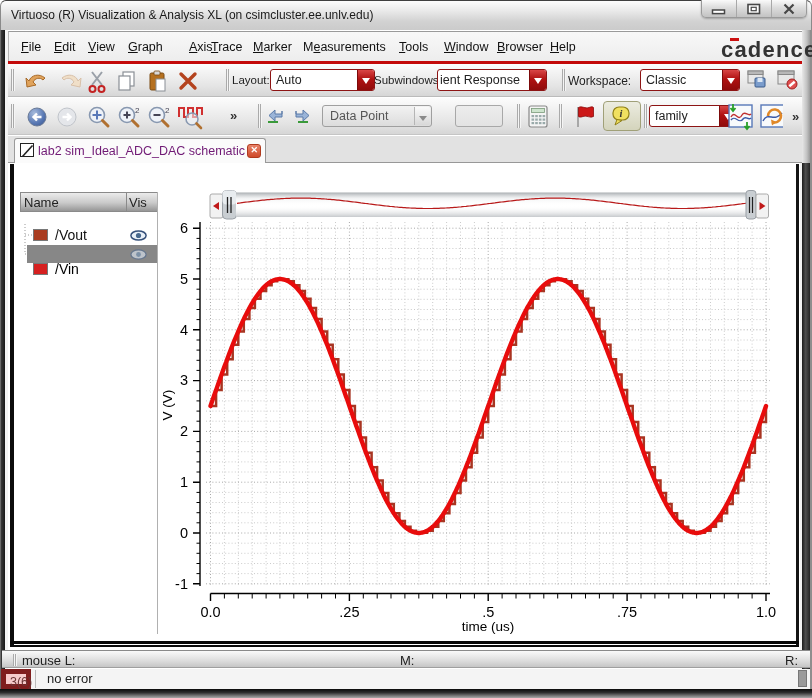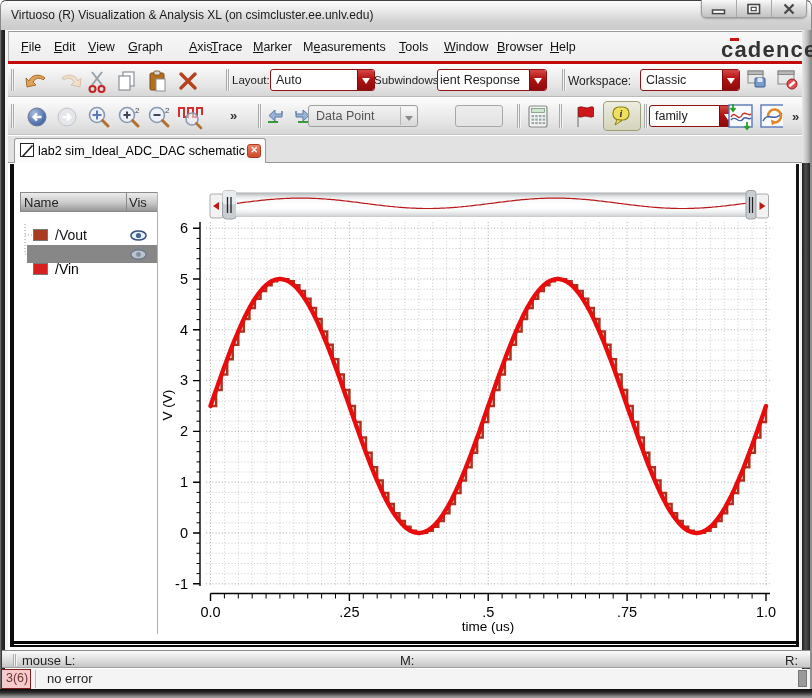--- a/index.html
+++ b/index.html
@@ -47,21 +47,21 @@
 .gcombo .ctext{position:absolute;left:7px;top:3px}
 .gcombo .cbtn{position:absolute;right:1px;top:1px;bottom:1px;width:16px;background:linear-gradient(#fafafa,#d8d8d8);border-left:1px solid #b5b5b5;border-radius:0 2px 2px 0}
 .gcombo .cbtn:after{content:"";position:absolute;left:4px;top:9px;border:4px solid transparent;border-top:5px solid #8a8a8a}
 .gfield{position:absolute;height:22px;background:linear-gradient(#ededed,#e3e3e3);border:1px solid #a8a8a8;border-radius:3px}
 .chev{position:absolute;font-size:13px;font-weight:bold;color:#333}
 
 #tabbar{position:absolute;left:8px;top:136px;width:794px;height:27px;background:#e2e2e2;border-bottom:1px solid #989898}
 #tab{position:absolute;left:6px;top:2px;width:252px;height:25px;background:#fbfbfb;border:1px solid #9a9a9a;border-bottom:none;border-radius:3px 3px 0 0}
 #tab .ticon{position:absolute;left:5px;top:4px;width:14px;height:14px;background:#fff;border:1px solid #222}
 #tab .ticon svg{position:absolute;left:0;top:0}
-#tab .ttext{position:absolute;left:23px;top:5px;font-size:12.5px;color:#000000;white-space:nowrap}
+#tab .ttext{position:absolute;left:23px;top:5px;font-size:12.5px;color:#701a75;white-space:nowrap}
 #tab .tclose{position:absolute;right:4px;top:5px;width:14px;height:14px;border-radius:3px;background:linear-gradient(#e8836a,#cf4a2a);border:1px solid #b03a1e}
 #tab .tclose:after{content:"\2715";position:absolute;left:2.5px;top:0px;font-size:9px;font-weight:bold;color:#fff}
 
 #gwin{position:absolute;left:10px;top:164px;width:790px;height:483px;background:#fff}
 #gwL{position:absolute;left:0;top:0;width:4px;height:483px;background:#0c0c0c}
 #gwR{position:absolute;left:786px;top:0;width:3px;height:483px;background:#141414}
 #gwB1{position:absolute;left:0;top:477px;width:789px;height:2.5px;background:#060606}
 #gwB2{position:absolute;left:0;top:481px;width:789px;height:2px;background:#0a0a0a}
 #tresp{position:absolute;left:3px;top:0;width:784px;height:26px;background:#000;color:#fff;font-size:14px}
 #tresp span{position:absolute;left:9px;top:5px}
@@ -70,21 +70,21 @@
 #phead .h1{position:absolute;left:3px;top:2px}
 #phead .h2{position:absolute;left:108px;top:2px}
 #phead .hsep{position:absolute;left:105px;top:0;width:1px;height:19px;background:#8a8a8a}
 #psplit{position:absolute;left:147px;top:28px;width:1px;height:442px;background:#b0b0b0}
 .prow{position:absolute;left:17px;width:130px;height:18px;font-size:14px;color:#111}
 .prow .sw{position:absolute;left:16px;top:3px;width:15px;height:12px;border:1px solid #777}
 .prow .ptext{position:absolute;left:32px;top:1px}
 
 #sb1{position:absolute;left:2px;top:650px;width:808px;height:18px;background:linear-gradient(#fafafa,#ddd 60%,#c6c6c6);border-top:1px solid #8a8a8a;border-bottom:1px solid #9f9f9f;font-size:13px;color:#222}
 #sb2{position:absolute;left:2px;top:669px;width:808px;height:20px;background:#f4f4f4;font-size:13px;color:#222}
-#sb2 .errbox{position:absolute;left:-1px;top:0px;width:30px;height:20px;background:#f6cbcb;border:1px solid #7f1d1d;color:#6a3535;font-size:12.5px}
+#sb2 .errbox{position:absolute;left:-1px;top:0px;width:30px;height:20px;background:#f6cbcb;border:5px solid #7f1d1d;color:#6a3535;font-size:12.5px}
 #sb2 .sep{position:absolute;left:33px;top:1px;width:1px;height:18px;background:#bbb}
 #resizegrip{position:absolute;right:3px;top:1px;width:9px;height:17px;background:#9a9a9a;border:1px solid #777}
 svg{display:block}
 </style></head>
 <body>
 <div id="win">
  <div class="framL1"></div>
     <div class="framL2"></div>
     <div class="framL3"></div>
  <div class="framR1"></div>
@@ -233,21 +233,21 @@
 </svg>
   <div class="chev" style="left:222px;top:10px">»</div>
   <div class="grip" style="left:250px;top:6px;height:24px"></div>
 
 <svg class="abs" style="left:258px;top:7px" width="60" height="24" viewBox="0 0 60 24">
  <path d="M16 6 L16 9 L9 9 L9 5 L3 10.5 L9 16 L9 12 L16 12 Z" fill="#9ab4d8" stroke="#5a7aa8" stroke-width="1"></path>
  <path d="M2 17 L12 17" stroke="#3a9a3a" stroke-width="2"></path>
  <path d="M38 6 L38 9 L45 9 L45 5 L51 10.5 L45 16 L45 12 L38 12 Z" fill="#9ab4d8" stroke="#5a7aa8" stroke-width="1" transform="translate(-8,0)"></path>
  <path d="M32 17 L42 17" stroke="#3a9a3a" stroke-width="2"></path>
 </svg>
-  <div class="gcombo" style="left:300px;top:7px;width:110px">
+  <div class="gcombo" style="left:314px;top:7px;width:110px">
         <span class="ctext">Data Point</span>
         <span class="cbtn"></span>
       </div>
   <div class="gfield" style="left:447px;top:7px;width:48px"></div>
   <div class="grip" style="left:509px;top:6px;height:24px"></div>
 
 <svg class="abs" style="left:518px;top:6px" width="26" height="26" viewBox="0 0 26 26">
  <rect x="3" y="2" width="18" height="21" rx="2" fill="#f4f4f4" stroke="#888" stroke-width="1.2"></rect>
  <rect x="5.5" y="4.5" width="13" height="4" fill="#cde4cd" stroke="#7a9a7a" stroke-width="0.8"></rect>
  <g fill="#9aa">

